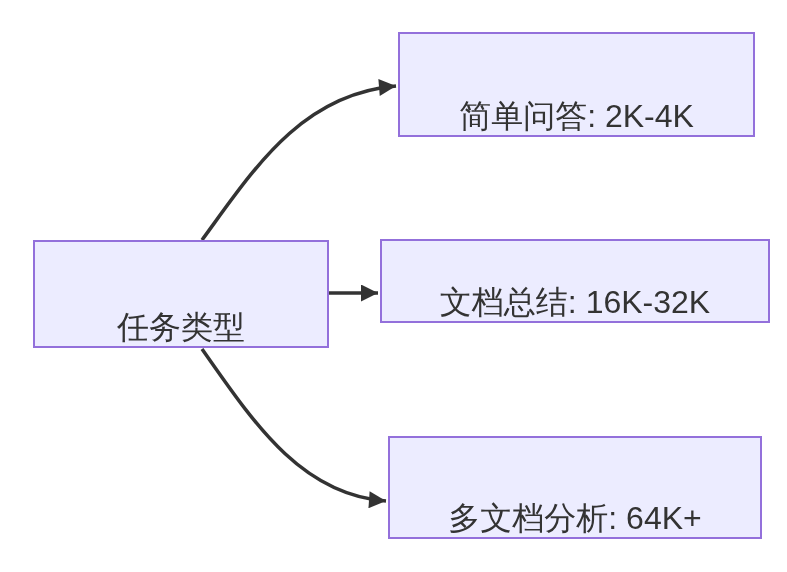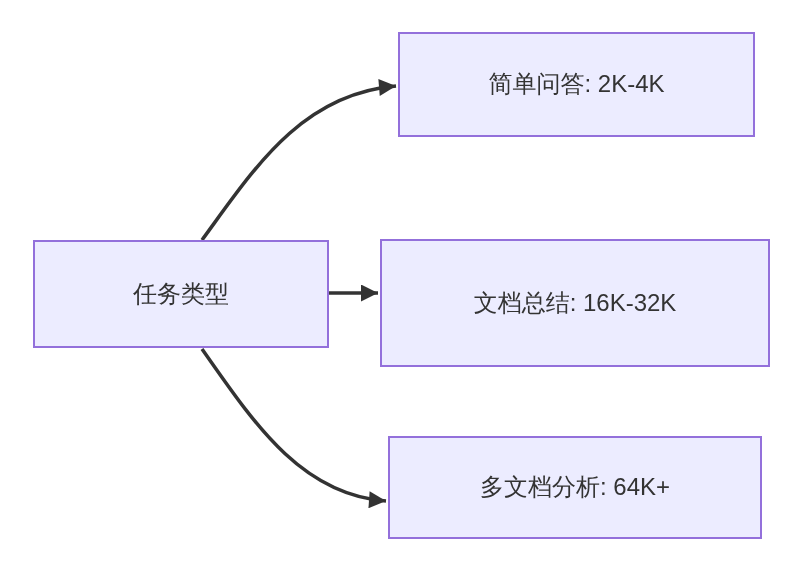--- a/index.html
+++ b/index.html
@@ -32,30 +32,30 @@
     fill: none;
     stroke: var(--edge);
     stroke-width: 3.5;
   }
   .node {
     position: absolute;
     background: var(--node-fill);
     border: 2.5px solid var(--node-border);
     color: var(--text);
     display: flex;
-    align-items: center;
+    align-items: flex-end;
     justify-content: center;
-    font-size: 24px;
+    font-size: 32px;
     line-height: 1.2;
     text-align: center;
     white-space: nowrap;
   }
   .node-task      { left: 33px;  top: 240px; width: 296px; height: 108px; }
   .node-simpleqa  { left: 398px; top: 32px;  width: 357px; height: 105px; }
-  .node-docsum    { left: 380px; top: 239px; width: 390px; height: 128px; }
+  .node-docsum    { left: 380px; top: 239px; width: 390px; height: 84px; }
   .node-multidoc  { left: 388px; top: 436px; width: 374px; height: 103px; }
 </style>
 </head>
 <body>
 
 <div class="stage">
 
   <svg class="edge-layer" viewBox="0 0 787 572" xmlns="http://www.w3.org/2000/svg" aria-hidden="true">
     <defs>
       <marker id="arrowhead" viewBox="0 0 10 10" refX="10" refY="5" markerWidth="20" markerHeight="17" markerUnits="userSpaceOnUse" orient="auto">

